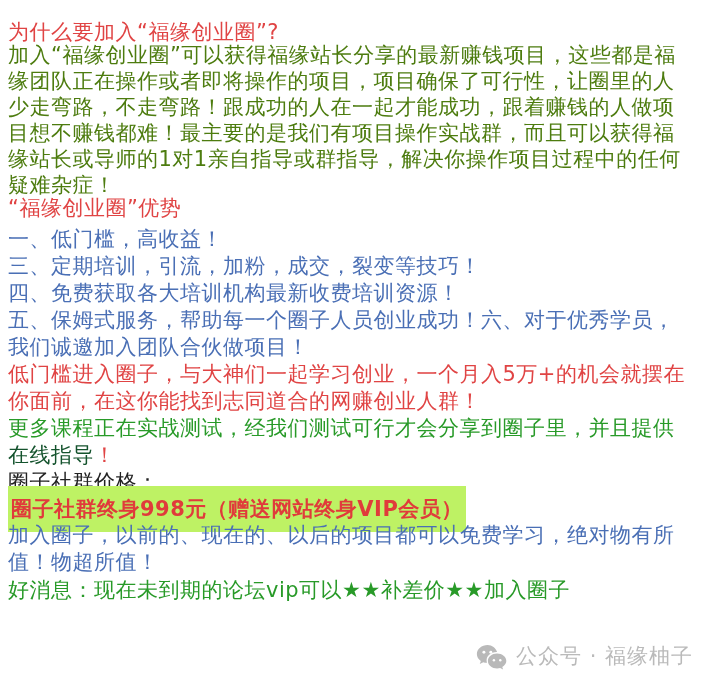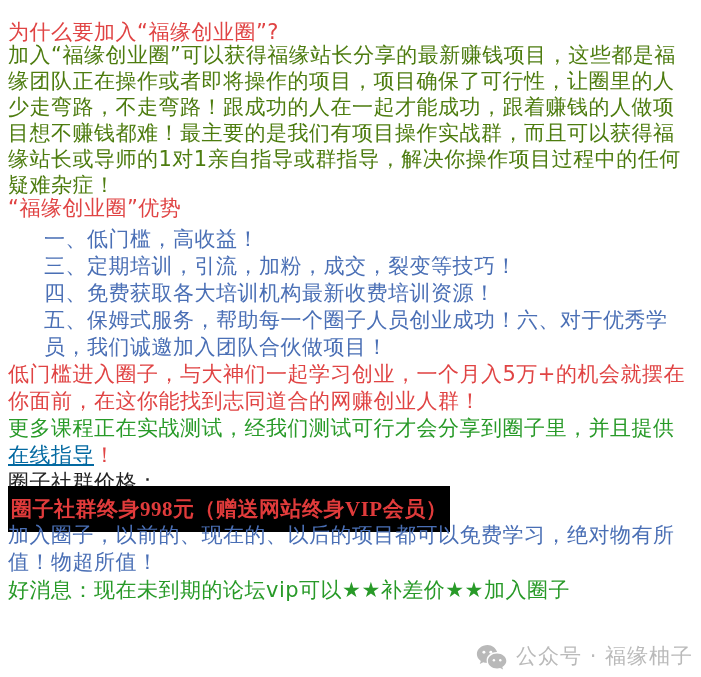--- a/index.html
+++ b/index.html
@@ -14,35 +14,34 @@
   .inner { padding: 22px 12px 0 8px; }
   .inner p, .inner h2 {
     margin: 0;
     font-size: 21px;
     font-weight: normal;
     letter-spacing: 0.5px;
   }
   .h-red { color: #e04444; font-weight: bold; line-height: 20px; }
   .p-intro { margin-top: 5px; line-height: 26px; color: #4d7c0f; }
   .h-adv { margin-top: 61px; }
-  .adv-list { margin-top: 8px; margin-left: 36px; }
+  .adv-list { margin-top: 8px; }
   .adv-list p { line-height: 27px; color: #4a6fb5; }
   .pitch { margin-top: 28px; line-height: 27px; color: #e04444; }
   .courses { margin-top: 26px; line-height: 27px; font-weight: bold; }
   .courses .green-txt { color: #289a28; }
-  .courses .link-txt { color: #0369a1; text-decoration: underline; }
+  .courses .link-txt { color: #14532d; }
   .courses .red-txt { color: #e04444; }
   .price-label { margin-top: 25px; line-height: 27px; color: #222222; font-weight: bold; }
   .price-line { line-height: 27px; }
   .price-hl {
-    background: #000000;
+    background: #bef264;
     color: #e03b3b;
     font-weight: bold;
     padding: 11px 3px;
-    font-family: Liberation Serif, serif;
   }
   .value-note { line-height: 27px; color: #4a6fb5; font-family: Liberation Mono, monospace; }
   .good-news { line-height: 27px; color: #289a28; font-weight: bold; }
   .watermark {
     position: absolute;
     right: 8px;
     bottom: 7px;
     display: flex;
     align-items: center;
     gap: 9px;

